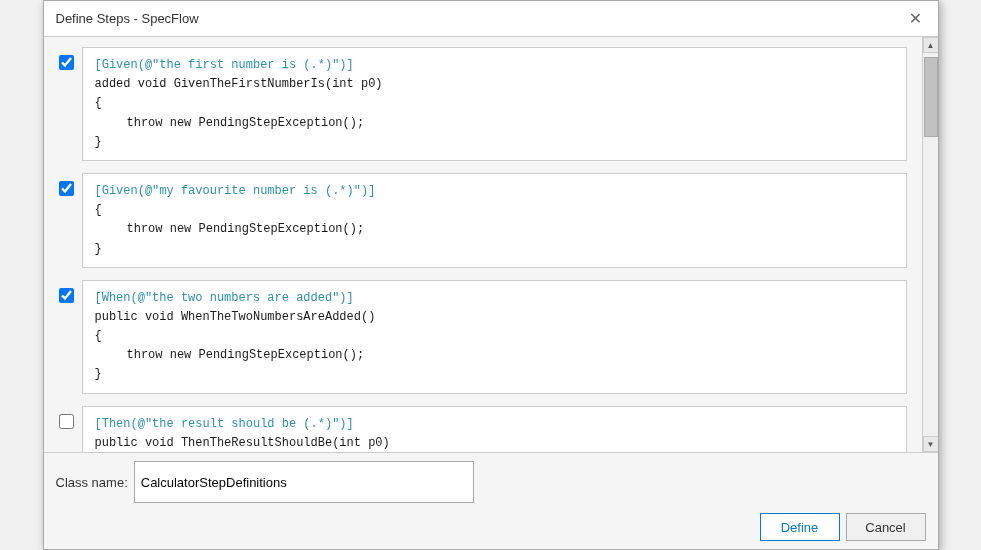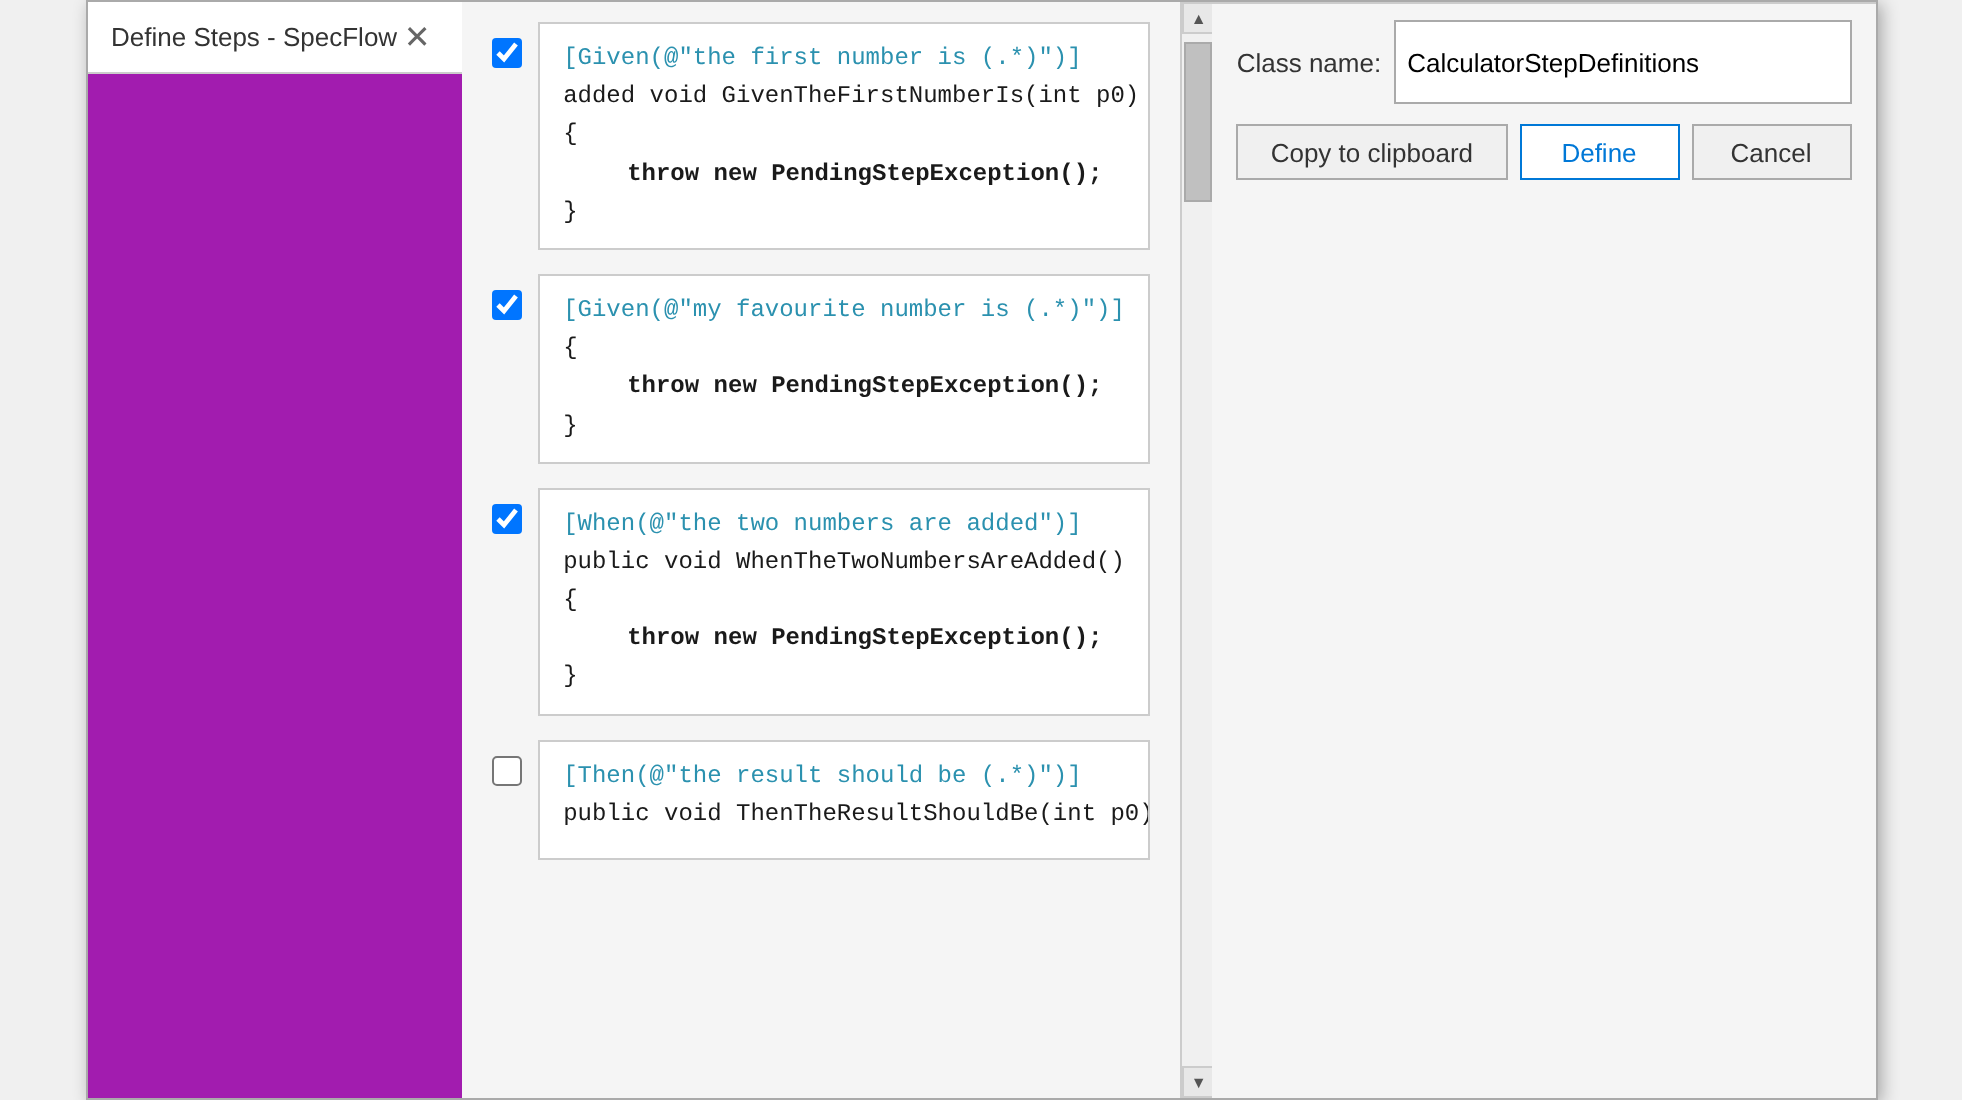--- a/index.html
+++ b/index.html
@@ -18,21 +18,21 @@
       align-items: center;
       justify-content: center;
     }
 
     .dialog {
       width: 896px;
       height: 550px;
       background: #a21caf;
       border: 1px solid #aaa;
       display: flex;
-      flex-direction: row;
+      flex-direction: column;
       box-shadow: 2px 2px 8px rgba(0,0,0,0.3);
     }
 
     .title-bar {
       background: #fff;
       border-bottom: 1px solid #ccc;
       padding: 8px 12px;
       display: flex;
       align-items: center;
       justify-content: space-between;
@@ -146,21 +146,20 @@
       display: block;
       white-space: pre;
     }
 
     .code-attr {
       color: #2b91af;
     }
 
     .code-indent {
       padding-left: 32px;
-      font-weight: bold;
     }
 
     .code-box.truncated {
       min-height: 65px;
     }
 
     .bottom-bar {
       background: #f5f5f5;
       border-top: 1px solid #ccc;
       padding: 8px 12px;
@@ -287,18 +286,17 @@
       <div class="scrollbar-arrow down">▼</div>
     </div>
   </div>
 
   <div class="bottom-bar">
     <div class="classname-row">
       <label class="classname-label">Class name:</label>
       <input type="text" class="classname-input" value="CalculatorStepDefinitions" style="">
     </div>
     <div class="button-row">
-      <button class="btn">Copy to clipboard</button>
       <button class="btn btn-primary">Define</button>
       <button class="btn">Cancel</button>
     </div>
   </div>
 </div>
 
 </body></html>

